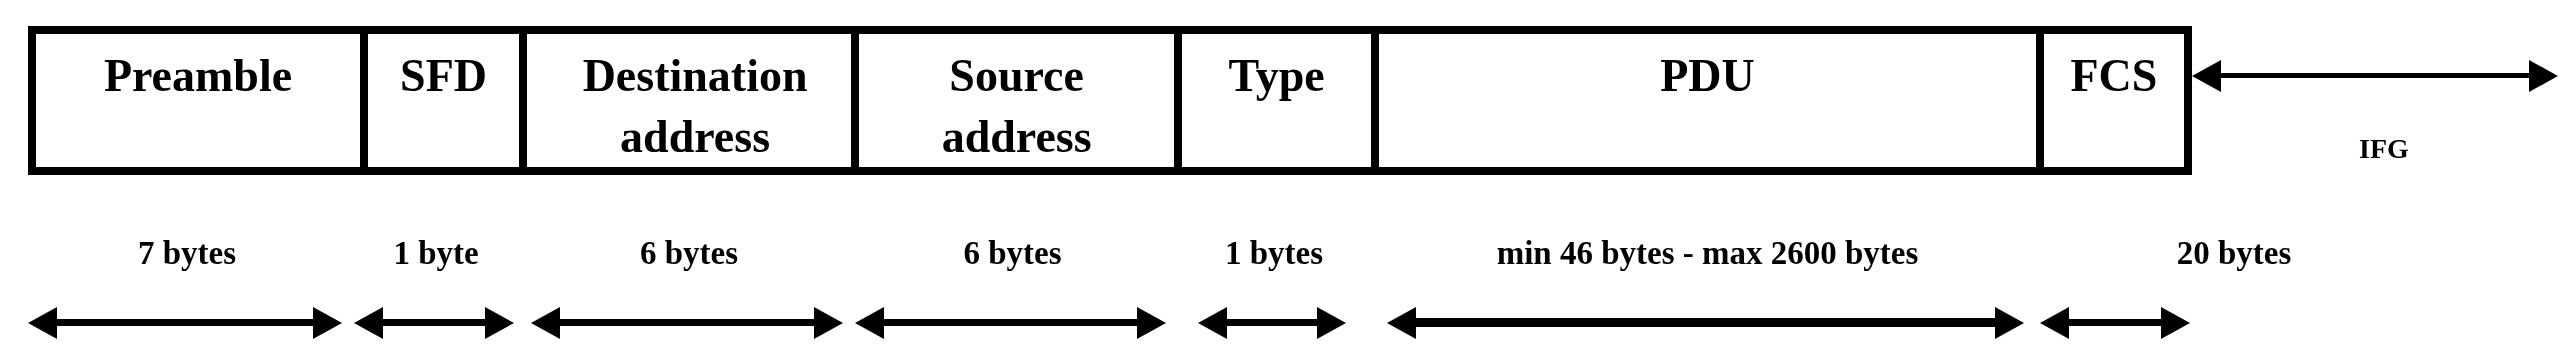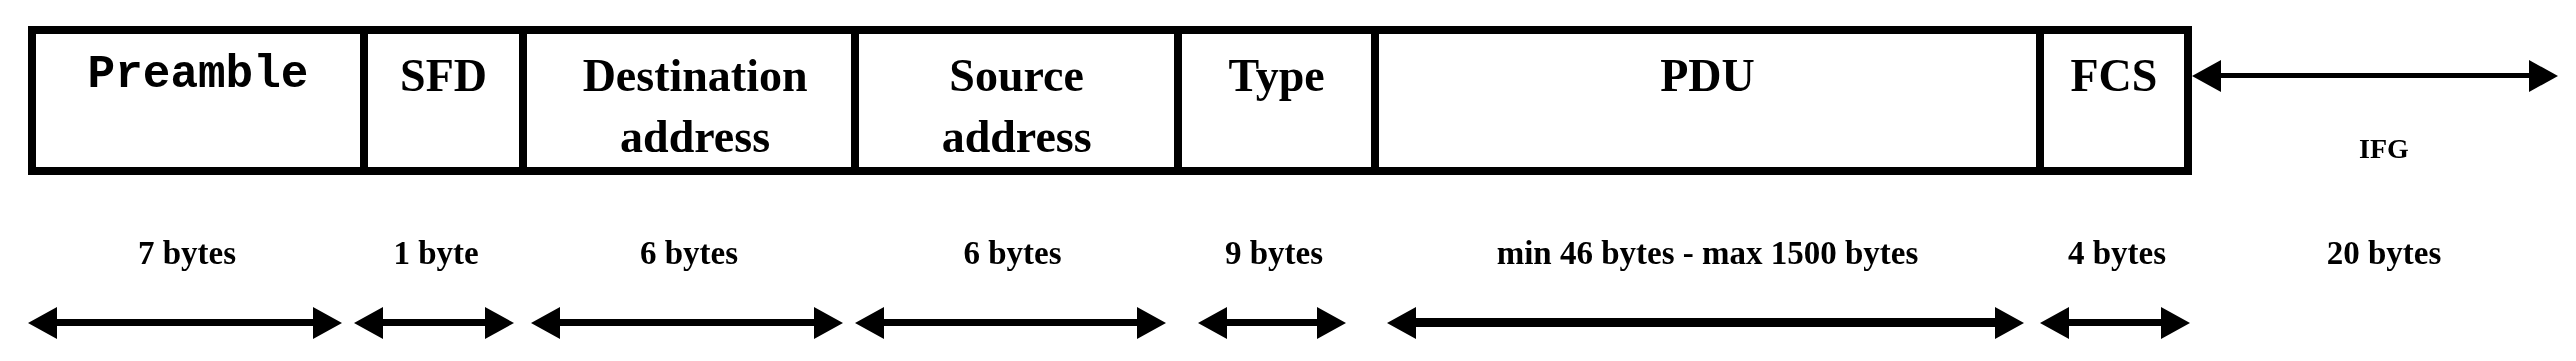--- a/index.html
+++ b/index.html
@@ -28,21 +28,21 @@
     display:flex; justify-content:center;
     padding-top:11.4px;
     text-align:center;
   }
   .cell:last-child { border-right:none; }
   .cell-label {
     font-size:46px; line-height:61px;
     max-width:281px;
     display:inline-block;
   }
-  .cell.c1 { width:334px;font-family:Liberation Mono, monospace; }  
+  .cell.c1 { width:334px; }  
   .cell.c2 { width:160px; }
   .cell.c3 { width:322px;margin-left:12px; }
   .cell.c4 { width:325px; }
   .cell.c5 { width:198px; }
   .cell.c6 { width:669px; }
   .cell.c7 { width:141px; }
 
   
   .ifg-arrow {
     position:absolute; left:2192px; top:59px;
@@ -138,23 +138,22 @@
     <span class="shaft thin"></span>
     <span class="head-r"></span>
   </div>
   <div class="ifg-label">IFG</div>
 
   <div class="bytes-row">
     <span class="b-col c1">7 bytes</span>
     <span class="b-col c2">1 byte</span>
     <span class="b-col c3">6 bytes</span>
     <span class="b-col c4">6 bytes</span>
-    <span class="b-col c5">9 bytes</span>
-    <span class="b-col c6">min 46 bytes - max 1500 bytes</span>
-    <span class="b-col c7">4 bytes</span>
+    <span class="b-col c5">1 bytes</span>
+    <span class="b-col c6">min 46 bytes - max 2600 bytes</span>
     <span class="b-col c8">20 bytes</span>
   </div>
 
   <div class="arrows-row">
     <div class="a-col c1">
       <div class="darrow">
         <span class="head-l"></span>
         <span class="shaft"></span>
         <span class="head-r"></span>
       </div>

